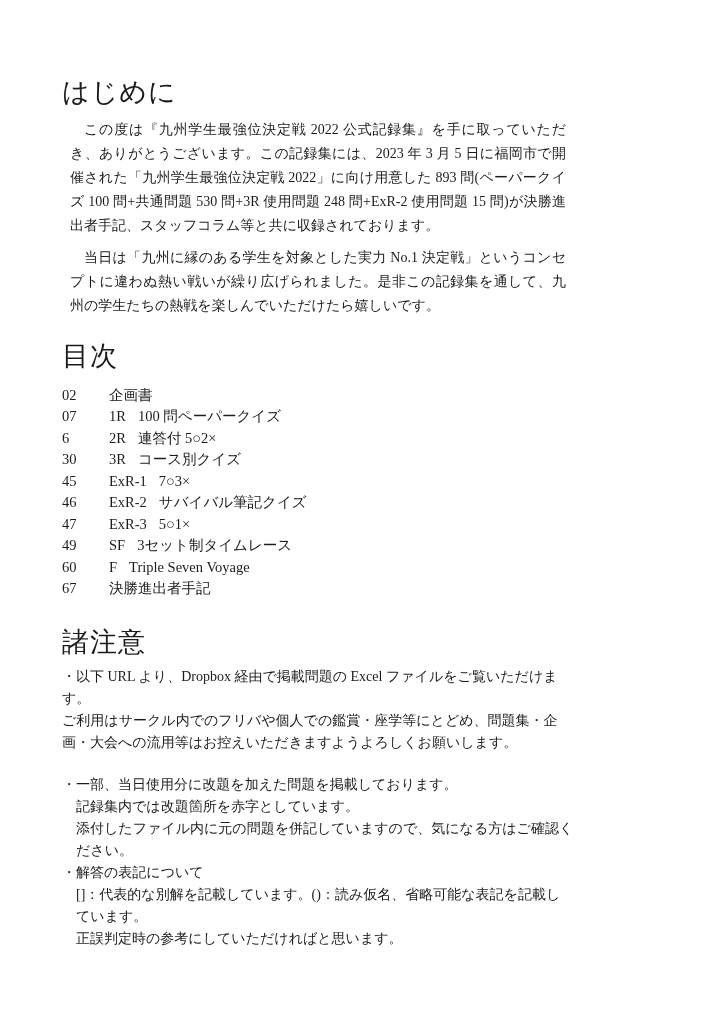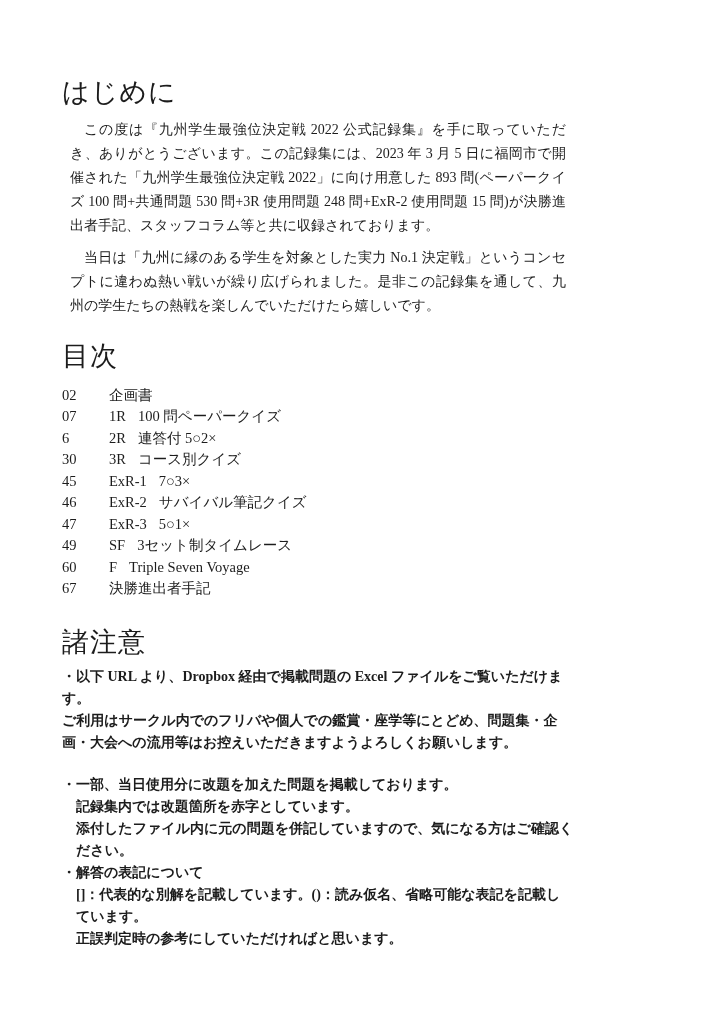--- a/index.html
+++ b/index.html
@@ -32,21 +32,21 @@
   }
   
   .toc-section { margin-top: 22px; }
   .toc-list { list-style: none; margin: 12px 0 0 0; padding: 0; }
   .toc-row { font-size: 14.5px; line-height: 21.5px; white-space: nowrap; }
   .toc-page { display: inline-block; min-width: 21px; margin-right: 26px; }
   .toc-round { margin-right: 12px; }
   .toc-round:empty { display: none; margin: 0; }
   
   .notes-section { margin-top: 26px; }
-  .note-block { margin-top: 8px; font-weight: bold; }
+  .note-block { margin-top: 8px; }
   .note-block.second { margin-top: 20px; }
   .note-line { font-size: 14px; line-height: 22px; margin: 0; }
   .note-line.indent { padding-left: 14px; }
 </style>
 </head>
 <body>
 
 <div class="page">
 
   <section class="intro-section">

